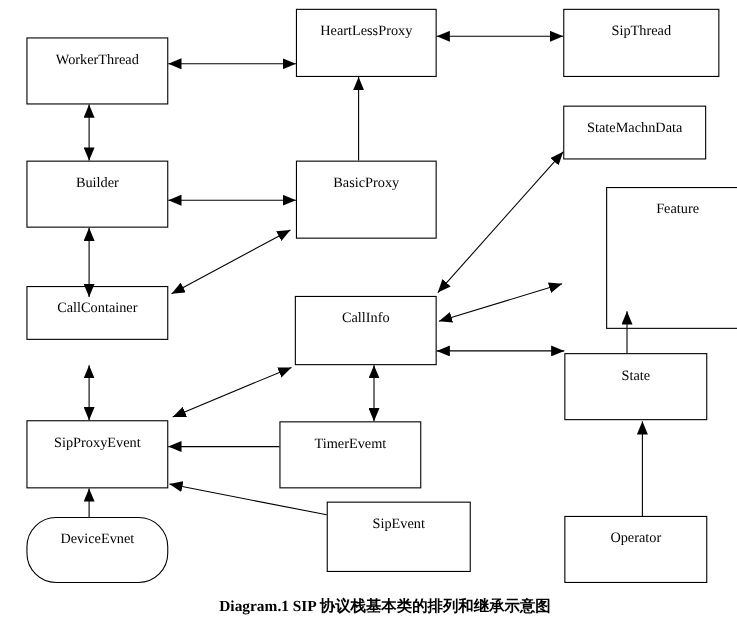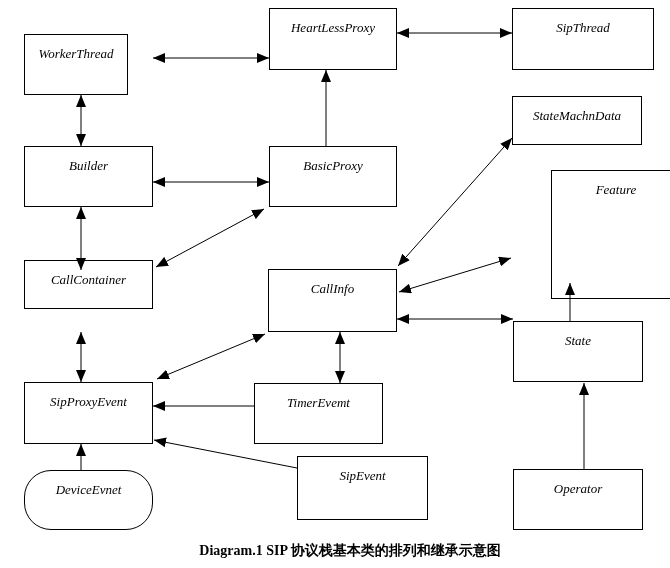--- a/index.html
+++ b/index.html
@@ -14,21 +14,20 @@
   .node {
     position: absolute;
     box-sizing: border-box;
     border: 1px solid #000000;
     background: #ffffff;
     text-align: center;
     padding-top: 12px;
     font-size: 13px;
     color: #000000;
     line-height: 1.1;
-    font-style: italic;
   }
   .node-label { display: inline-block; white-space: nowrap; }
   svg.edge-layer {
     position: absolute;
     left: 0; top: 0;
     width: 670px; height: 568px;
     pointer-events: none;
   }
   svg.edge-layer line { stroke: #000000; stroke-width: 1; }
   svg.edge-layer marker path { fill: #000000; }
@@ -43,25 +42,25 @@
     color: #000000;
     font-family: "Liberation Serif", serif;
     white-space: nowrap;
   }
 </style>
 </head>
 <body>
 
 <div class="diagram">
   <div id="nodes">
-      <div class="node" style="left: 24px; top: 34px; width: 104px; height: 61px;"><span class="node-label">WorkerThread</span></div>
+      <div class="node" style="left: 24px; top: 34px; width: 129px; height: 61px;"><span class="node-label">WorkerThread</span></div>
       <div class="node" style="left: 269px; top: 8px; width: 128px; height: 62px;"><span class="node-label">HeartLessProxy</span></div>
       <div class="node" style="left: 512px; top: 8px; width: 142px; height: 62px;"><span class="node-label">SipThread</span></div>
       <div class="node" style="left: 24px; top: 146px; width: 129px; height: 61px;"><span class="node-label">Builder</span></div>
-      <div class="node" style="left: 269px; top: 146px; width: 128px; height: 61px;"><span class="node-label">BasicProxy</span></div>
+      <div class="node" style="left: 269px; top: 146px; width: 128px; height: 71px;"><span class="node-label">BasicProxy</span></div>
       <div class="node" style="left: 512px; top: 96px; width: 130px; height: 49px;"><span class="node-label">StateMachnData</span></div>
       <div class="node" style="left: 513px; top: 170px; width: 130px; height: 129px; margin-left: 38px;"><span class="node-label">Feature</span></div>
       <div class="node" style="left: 24px; top: 260px; width: 129px; height: 49px;"><span class="node-label">CallContainer</span></div>
       <div class="node" style="left: 268px; top: 269px; width: 129px; height: 63px;"><span class="node-label">CallInfo</span></div>
       <div class="node" style="left: 513px; top: 321px; width: 130px; height: 61px;"><span class="node-label">State</span></div>
       <div class="node" style="left: 24px; top: 382px; width: 129px; height: 62px; text-align: center;"><span class="node-label">SipProxyEvent</span></div>
       <div class="node" style="left: 254px; top: 383px; width: 129px; height: 61px;"><span class="node-label">TimerEvemt</span></div>
       <div class="node" style="left: 24px; top: 470px; width: 129px; height: 60px; border-radius: 27px;"><span class="node-label">DeviceEvnet</span></div>
       <div class="node" style="left: 297px; top: 456px; width: 131px; height: 64px;"><span class="node-label">SipEvent</span></div>
       <div class="node" style="left: 513px; top: 469px; width: 130px; height: 61px;"><span class="node-label">Operator</span></div>

